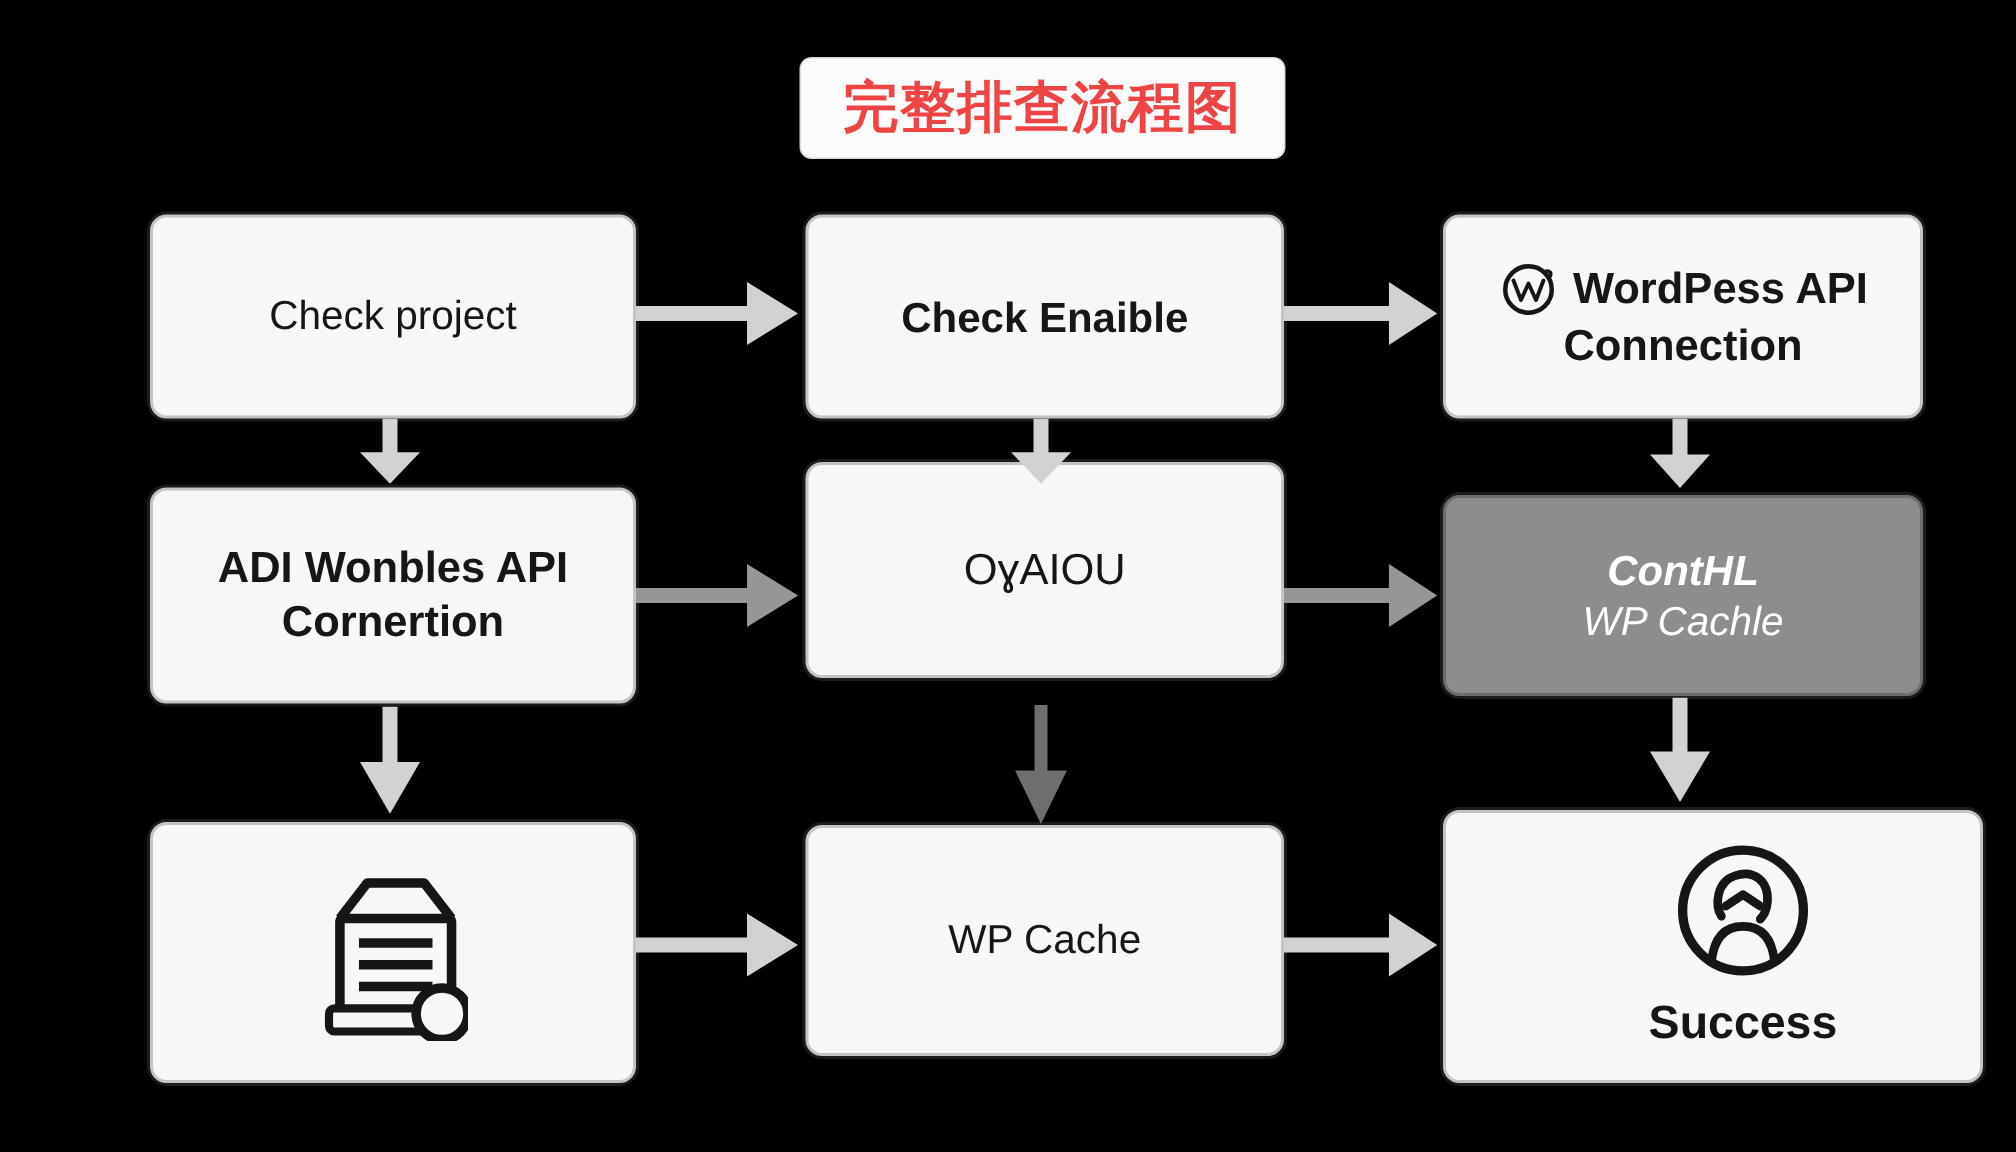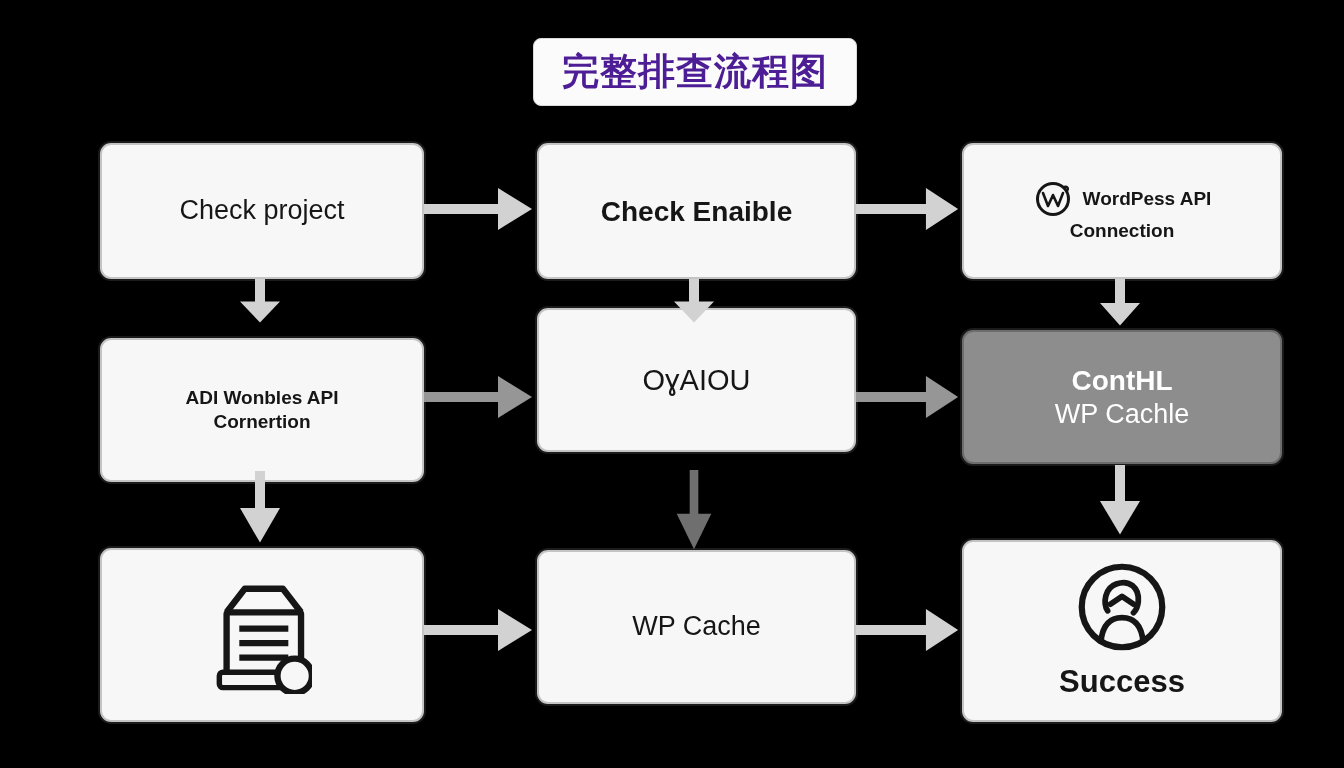--- a/index.html
+++ b/index.html
@@ -6,35 +6,35 @@
   body{
     width:1344px;height:768px;position:relative;overflow:hidden;
     font-family:"Liberation Sans","DejaVu Sans",sans-serif;
   }
   .stage{position:absolute;left:0;top:0;width:1344px;height:768px;background:#000000;}
 
   .title-box{
     position:absolute;left:533px;top:38px;width:322px;height:66px;
     background:#fbfbfb;border:1px solid #d9d9d9;border-radius:8px;
     display:flex;align-items:center;justify-content:center;
-    font-size:37px;font-weight:bold;color:#4c1d95;letter-spacing:1px;
+    font-size:37px;font-weight:bold;color:#ef4444;letter-spacing:1px;
   }
 
   .box{
     position:absolute;background:#f7f7f7;
     border:2px solid #c4c4c4;border-radius:11px;
     box-shadow:0 0 0 2px rgba(45,45,45,.6);
     display:flex;flex-direction:column;align-items:center;justify-content:center;
     color:#161616;text-align:center;line-height:1.25;
   }
-  .box.gray{background:#8d8d8d;border-color:#6d6d6d;color:#ffffff;}
+  .box.gray{background:#8d8d8d;border-color:#6d6d6d;color:#ffffff;font-style:italic;}
 
   .t-reg{font-size:27px;font-weight:normal;}
   .t-bold{font-size:28px;font-weight:bold;}
-  .t-semi{font-size:19px;font-weight:600;}
+  .t-semi{font-size:29px;font-weight:600;}
   .line{display:block;}
   .icon-row{display:flex;align-items:center;justify-content:center;gap:10px;}
 
   .arrow{position:absolute;display:block;}
   .fill-light{fill:#d2d2d2;}
   .fill-med{fill:#969696;}
   .fill-dark{fill:#6f6f6f;}
 
   .ic{display:block;}
   .success-label{font-size:31px;font-weight:bold;margin-top:10px;}
@@ -61,21 +61,21 @@
       <svg class="ic" width="40" height="40" viewBox="0 0 40 40">
         <circle cx="20" cy="20" r="15.5" fill="none" stroke="#161616" stroke-width="3"></circle>
         <path d="M10,14 L15,27 L20,16 L25,27 L30,14" fill="none" stroke="#161616" stroke-width="2.6" stroke-linejoin="round" stroke-linecap="round"></path>
         <path d="M31,8 C34,7 36,9 34,12" fill="none" stroke="#161616" stroke-width="2.4" stroke-linecap="round"></path>
       </svg>
       <span class="t-semi line">WordPess API</span>
     </div>
     <span class="t-semi line">Connection</span>
   </div>
 
-  <div class="box" style="left:100px;top:338px;width:320px;height:140px;">
+  <div class="box" style="left:100px;top:325px;width:320px;height:140px;">
     <span class="t-semi line">ADI Wonbles API</span>
     <span class="t-semi line">Cornertion</span>
   </div>
 
   <div class="box" style="left:537px;top:308px;width:315px;height:140px;">
     <span class="t-reg" style="font-size:29px;">OɣAIOU</span>
   </div>
 
   <div class="box gray" style="left:962px;top:330px;width:316px;height:130px;">
     <span class="t-bold line">ContHL</span>
@@ -91,21 +91,21 @@
       <line x1="30" y1="90" x2="84" y2="90" stroke="#161616" stroke-width="7"></line>
       <rect x="8" y="106" width="92" height="17" rx="4" fill="#f7f7f7" stroke="#161616" stroke-width="6"></rect>
       <circle cx="91" cy="110" r="19" fill="#f7f7f7" stroke="#161616" stroke-width="7"></circle>
     </svg>
   </div>
 
   <div class="box" style="left:537px;top:550px;width:315px;height:150px;">
     <span class="t-reg">WP Cache</span>
   </div>
 
-  <div class="box" style="left:962px;top:540px;width:316px;height:178px;">
+  <div class="box" style="left:962px;top:540px;width:316px;height:178px;padding-left:40px;">
     <svg class="ic" width="92" height="92" viewBox="0 0 96 96">
       <circle cx="48" cy="48" r="42" fill="none" stroke="#161616" stroke-width="6.5"></circle>
       <path d="M33,52 C28,44 30,28 42,24 C56,19 66,28 65,42 C64.5,48 62,52 60,54" fill="none" stroke="#161616" stroke-width="6" stroke-linecap="round"></path>
       <path d="M36,45 L48,37 L60,45" fill="none" stroke="#161616" stroke-width="6" stroke-linejoin="round" stroke-linecap="round"></path>
       <path d="M26,84 C28,64 38,59 48,59 C58,59 68,64 70,84" fill="none" stroke="#161616" stroke-width="6" stroke-linecap="round"></path>
     </svg>
     <span class="success-label">Success</span>
   </div>
 
   <svg class="arrow" style="left:424px;top:186px;" width="110" height="46" viewBox="0 0 110 46" preserveAspectRatio="none">

